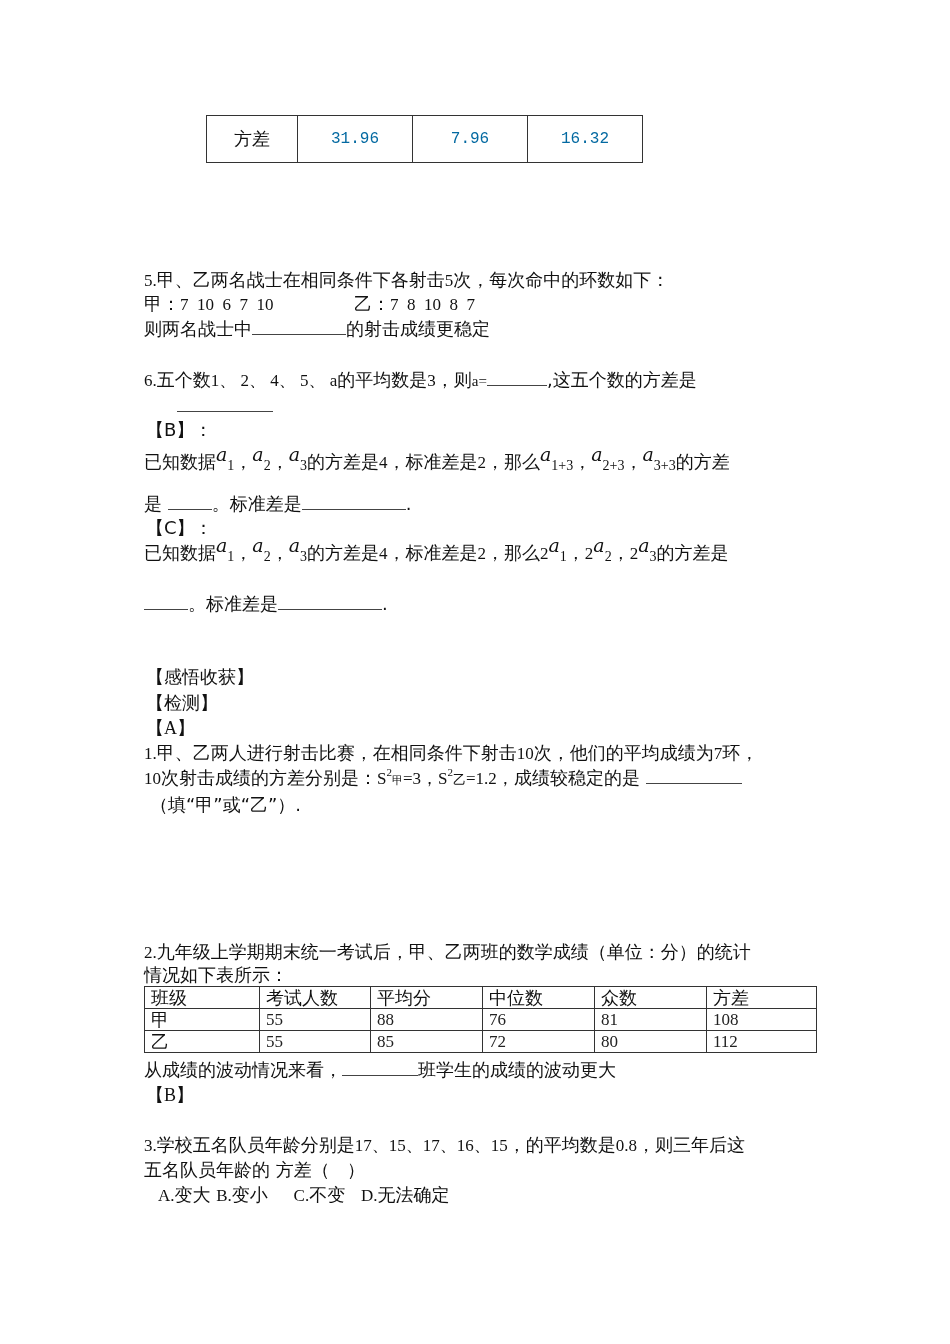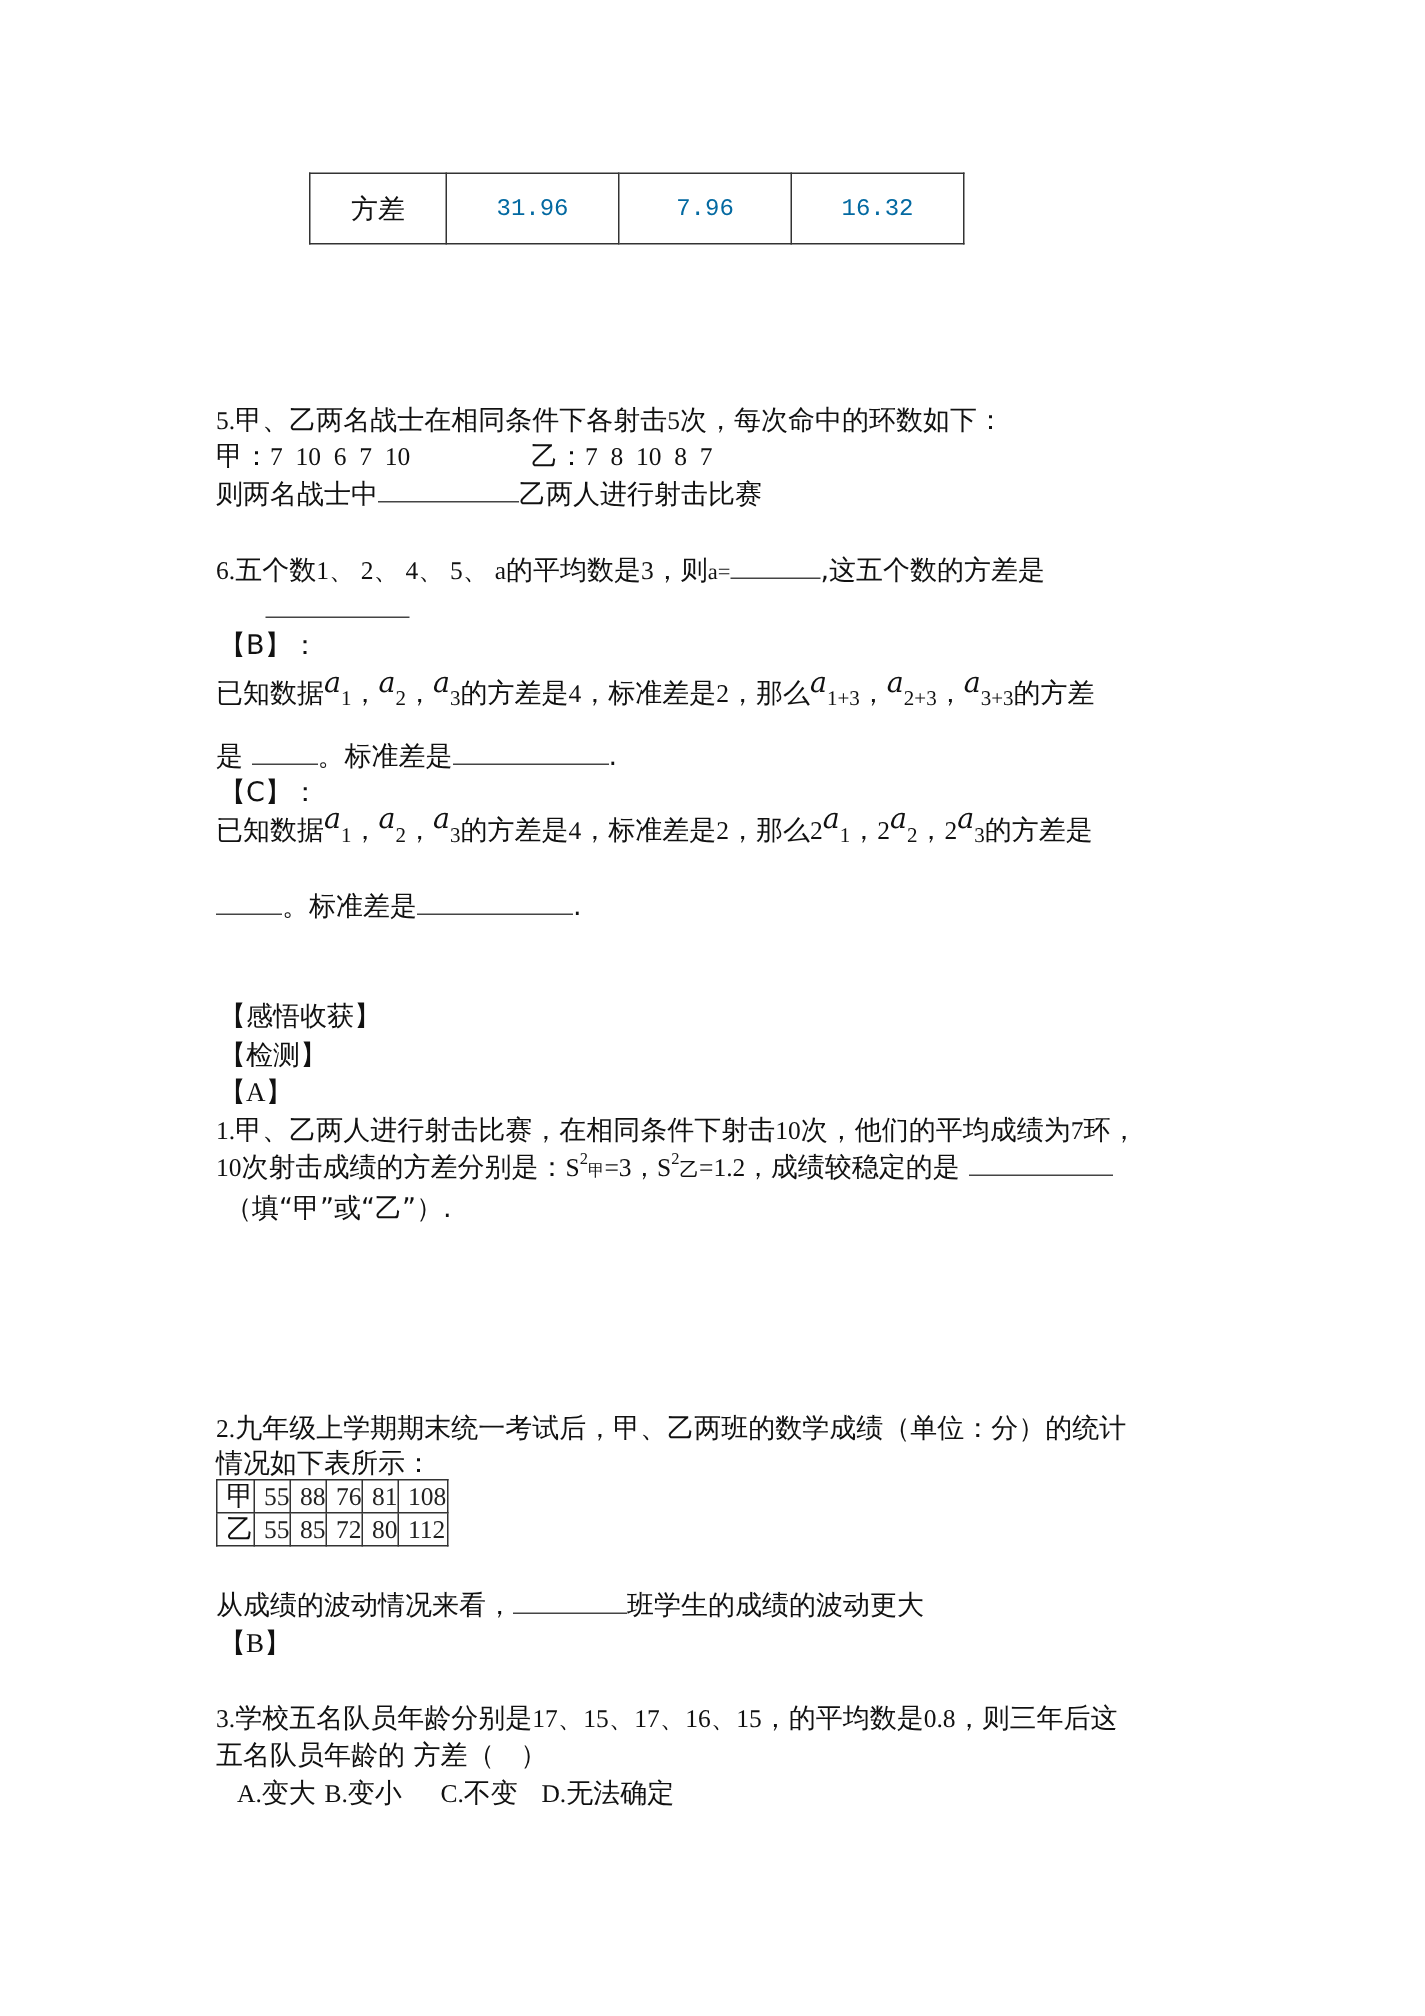--- a/index.html
+++ b/index.html
@@ -50,21 +50,21 @@
 <div class="abs" style="left:144px; top:268px;">
   <span class="num">5.</span><span>甲、乙两名战士在相同条件下各射击</span><span class="num">5</span><span>次，每次命中的环数如下：</span>
 </div>
 <div class="abs" style="left:144px; top:292px;">
   <span>甲：</span><span class="num" style="white-space:pre;">7  10  6  7  10</span>
 </div>
 <div class="abs" style="left:354px; top:292px;">
   <span>乙：</span><span class="num" style="white-space:pre;font-family:Liberation Serif, serif;">7  8  10  8  7</span>
 </div>
 <div class="abs" style="left:144px; top:317px;">
-  <span>则两名战士中</span><span class="blank" style="width:94px;"></span><span>乙两人进行射击比赛</span>
+  <span>则两名战士中</span><span class="blank" style="width:94px;"></span><span>的射击成绩更稳定</span>
 </div>
 
 <div class="abs" style="left:144px; top:368px;">
   <span class="num">6.</span><span>五个数</span><span class="num" style="white-space:pre;">1、 2、 4、 5、 a</span><span>的平均数是</span><span class="num">3</span><span>，则</span><span class="num" style="font-size:15px;">a=</span><span class="blank" style="width:60px;"></span><span>,这五个数的方差是</span>
 </div>
 <div class="abs" style="left:177px; top:395px;">
   <span class="blank" style="width:96px;"></span>
 </div>
 
 <div class="abs" style="left:146px; top:418px;">【B】：</div>
@@ -97,20 +97,28 @@
 </div>
 <div class="abs" style="left:150px; top:793px;">（填“甲”或“乙”）.</div>
 
 <div class="abs" style="left:144px; top:940px;">
   <span class="num">2.</span><span>九年级上学期期末统一考试后，甲、乙两班的数学成绩（单位：分）的统计</span>
 </div>
 <div class="abs" style="left:144px; top:963px;">情况如下表所示：</div>
 
 <table class="t2">
   <tbody>
+      <tr>
+    <td class="w0">班级</td>
+    <td class="w1">考试人数</td>
+    <td class="w2">平均分</td>
+    <td class="w3">中位数</td>
+    <td class="w4">众数</td>
+    <td class="w5">方差</td>
+  </tr>
   <tr>
     <td>甲</td>
     <td class="v">55</td>
     <td class="v">88</td>
     <td class="v">76</td>
     <td class="v">81</td>
     <td class="v">108</td>
   </tr>
   <tr>
     <td>乙</td>

